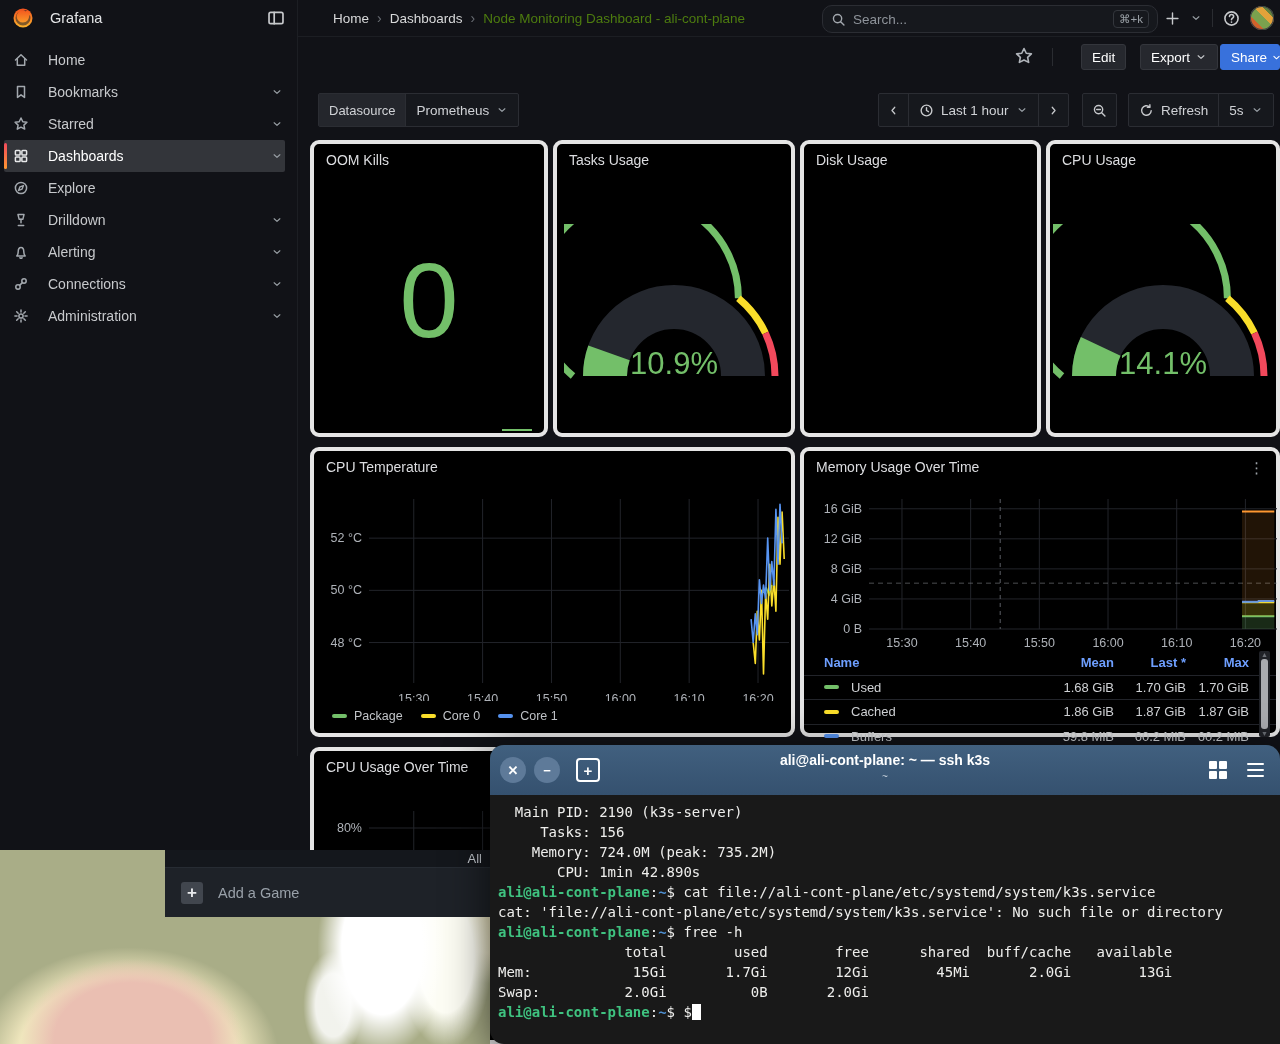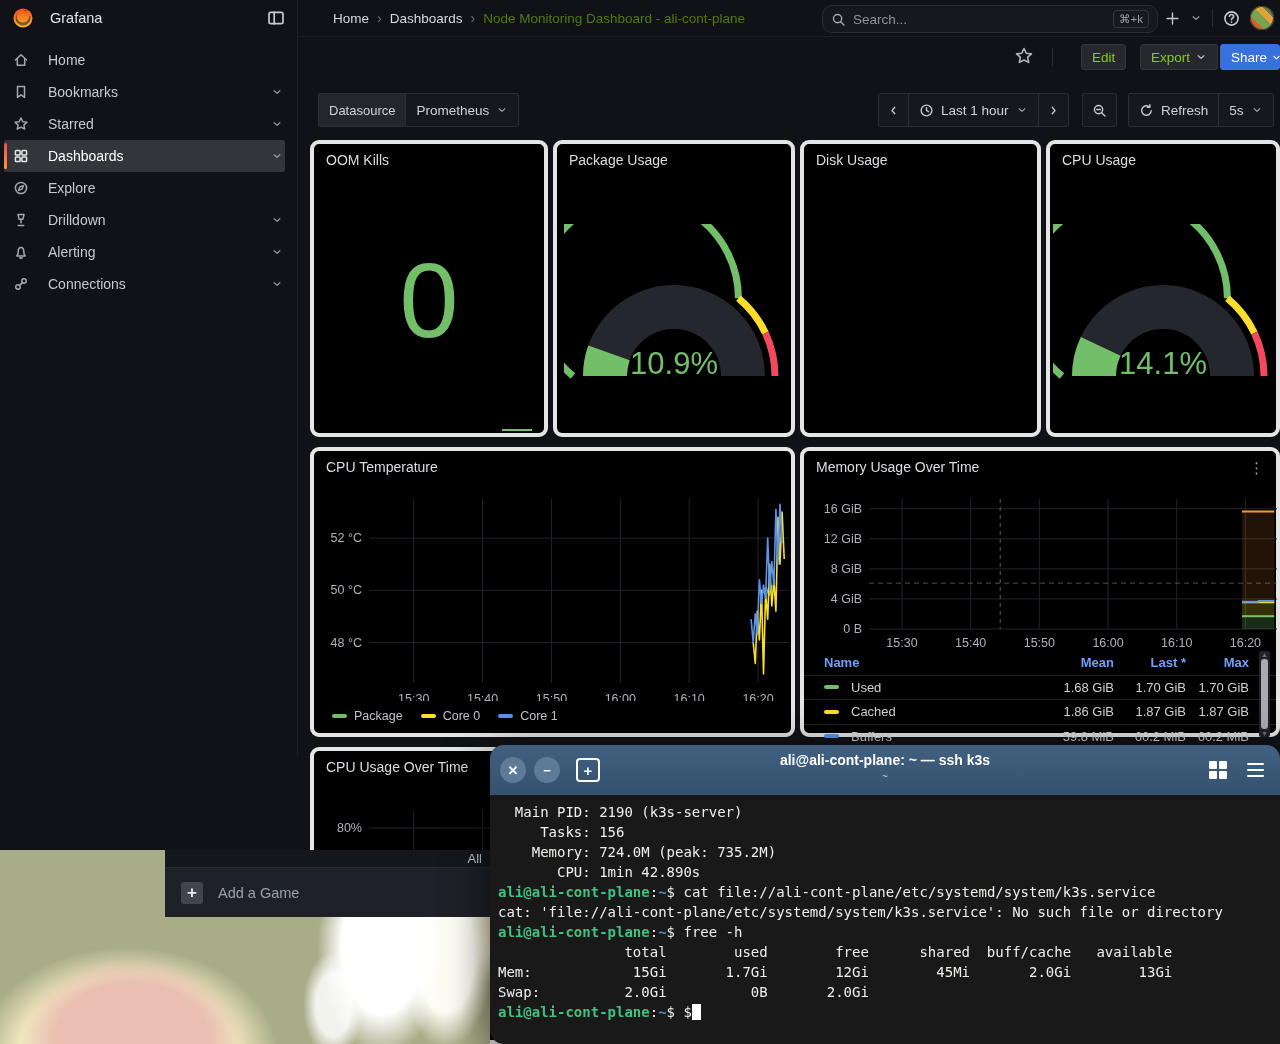--- a/index.html
+++ b/index.html
@@ -29,21 +29,21 @@
   .side-items{margin-top:8px}
   .side-item{height:32px;display:flex;align-items:center;margin:0 12px 0 4px;padding-left:9px;border-radius:2px;
              position:relative;cursor:pointer;color:#c7c9cc}
   .side-item .lbl{font-size:14px;margin-left:19px;flex:1}
   .side-item.active{background:#33353a;color:#fff}
   .side-item.active::before{content:"";position:absolute;left:0;top:3px;bottom:3px;width:3px;border-radius:2px;
              background:linear-gradient(#f2495c,#ff9830)}
   .side-chev{margin-right:2px;display:flex}
   
   .btn{display:inline-flex;align-items:center;justify-content:center;gap:5px;height:26px;border-radius:3px;
-       background:#26282e;border:1px solid #34363c;color:#84cc16;font-size:13.5px;padding:0 10px;cursor:pointer;white-space:nowrap}
+       background:#26282e;border:1px solid #34363c;color:#ffffff;font-size:13.5px;padding:0 10px;cursor:pointer;white-space:nowrap}
   .btn.blue{background:#3871dc;border-color:#3871dc;color:#fff;font-weight:400}
   .ctl{display:inline-flex;align-items:center;height:32px;background:#16181d;border:1px solid #2b2d33;color:#d0d2d6;
        font-size:13.5px;cursor:pointer}
   .ctl .seg{display:flex;align-items:center;gap:7px;padding:0 10px;height:100%}
   .ctl .seg.fill{background:#24262c}
   .ctl .seg+.seg{border-left:1px solid #2b2d33}
   
   .panel{position:absolute;background:#000000;border:4px solid #e5e5e5;border-radius:9px;box-sizing:border-box}
   .ptitle{position:absolute;left:12px;top:8px;font-size:14px;font-weight:500;color:#dcdde0;white-space:nowrap}
   .kebab{position:absolute;right:8px;top:6px;color:#9aa0a6;font-size:15px;cursor:pointer;padding:2px 4px}
@@ -228,20 +228,34 @@
             <path d="M6.6 9.4l2.8-2.8"></path>
           </svg>
         </span>
         <span class="lbl">Connections</span>
         <span class="side-chev">
           <svg width="12" height="12" viewBox="0 0 16 16" fill="none" stroke="#9aa0a6" stroke-width="1.5" stroke-linecap="round" stroke-linejoin="round">
             <path d="M4.2 6.3 8 9.9l3.8-3.6"></path>
           </svg>
         </span>
       </div>
+      <div class="side-item">
+        <span class="icon">
+          <svg width="16" height="16" viewBox="0 0 16 16" fill="none" stroke="#a3a8ae" stroke-width="1.5" stroke-linecap="round" stroke-linejoin="round">
+            <circle cx="8" cy="8" r="2.1"></circle>
+            <path d="M8 1.9v2.1M8 12v2.1M1.9 8H4M12 8h2.1M3.7 3.7l1.5 1.5M10.8 10.8l1.5 1.5M12.3 3.7l-1.5 1.5M5.2 10.8l-1.5 1.5"></path>
+          </svg>
+        </span>
+        <span class="lbl">Administration</span>
+        <span class="side-chev">
+          <svg width="12" height="12" viewBox="0 0 16 16" fill="none" stroke="#9aa0a6" stroke-width="1.5" stroke-linecap="round" stroke-linejoin="round">
+            <path d="M4.2 6.3 8 9.9l3.8-3.6"></path>
+          </svg>
+        </span>
+      </div>
     </div>
 </div>
 
 <div class="abs topnav">
   <div class="crumbs">
     <span class="crumb">Home</span>
     <span class="crumb-sep">›</span>
     <span class="crumb">Dashboards</span>
     <span class="crumb-sep">›</span>
     <span class="crumb dim">Node Monitoring Dashboard - ali-cont-plane</span>
@@ -373,21 +387,21 @@
       </span>
   </span>
 </div>
 
 <div class="panel" style="left:310px;top:140px;width:238px;height:297px">
   <div class="ptitle">OOM Kills</div>
   <div class="bigstat">0</div>
   <div class="spark"></div>
 </div>
 <div class="panel" style="left:553px;top:140px;width:242px;height:297px">
-  <div class="ptitle">Package Usage</div>
+  <div class="ptitle">Tasks Usage</div>
   <div class="gaugewrap" id="gauge-1">
       <svg width="220" height="163" viewBox="0 0 220 163">
         <path d="M 9.0 152.0 A 101 101 0 1 1 174.4 74.2" stroke="#73bf69" stroke-width="7" fill="none"></path>
         <path d="M 174.4 74.2 A 101 101 0 0 1 201.4 109.0" stroke="#fade2a" stroke-width="7" fill="none"></path>
         <path d="M 201.4 109.0 A 101 101 0 0 1 211.0 152.0" stroke="#f2495c" stroke-width="7" fill="none"></path>
         <path d="M 41.0 152.0 A 69 69 0 1 1 179.0 152.0" stroke="#24272e" stroke-width="44" fill="none"></path>
         <path d="M 41.0 152.0 A 69 69 0 0 1 45.0 128.8" stroke="#73bf69" stroke-width="44" fill="none"></path>
         <text x="110" y="150" text-anchor="middle" fill="#73bf69" font-size="31" font-weight="500" font-family="Liberation Sans,sans-serif">10.9%</text>
       </svg>
     </div>

